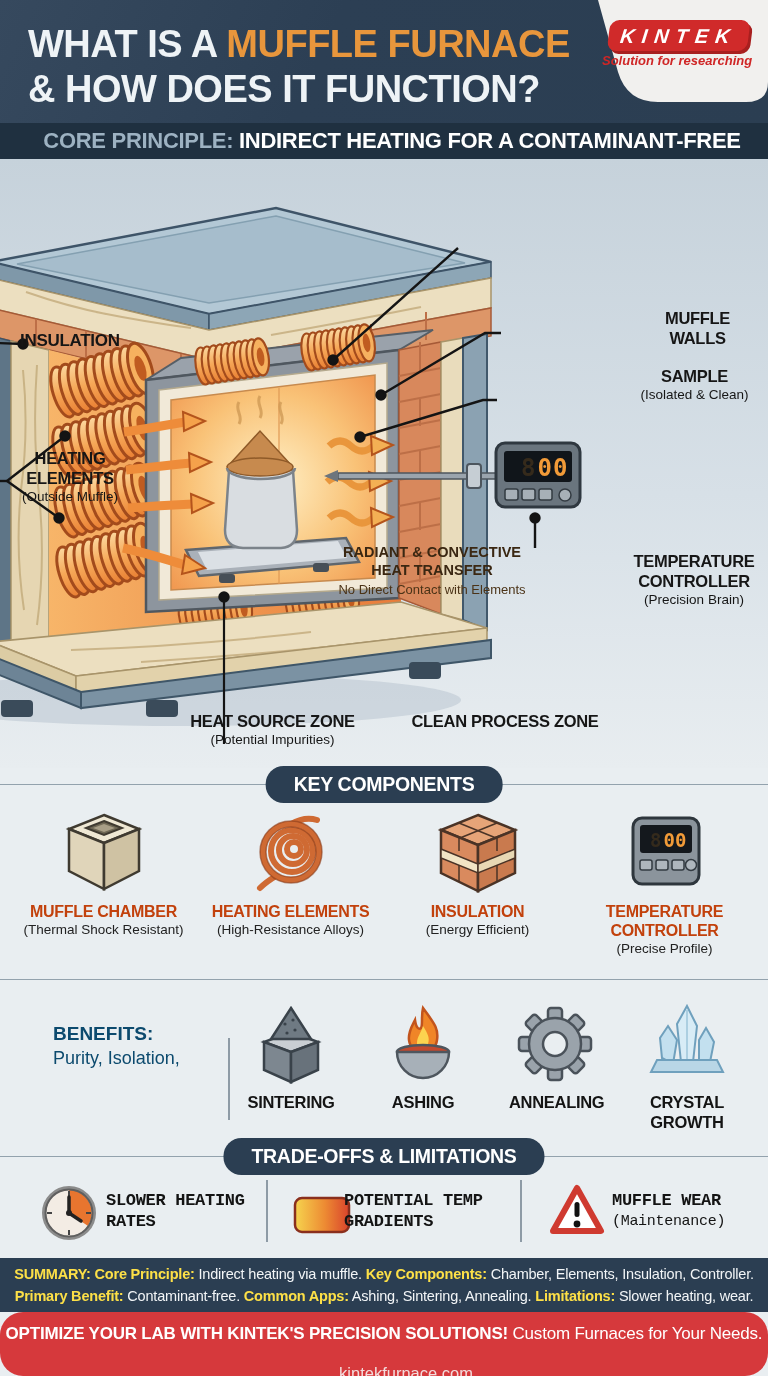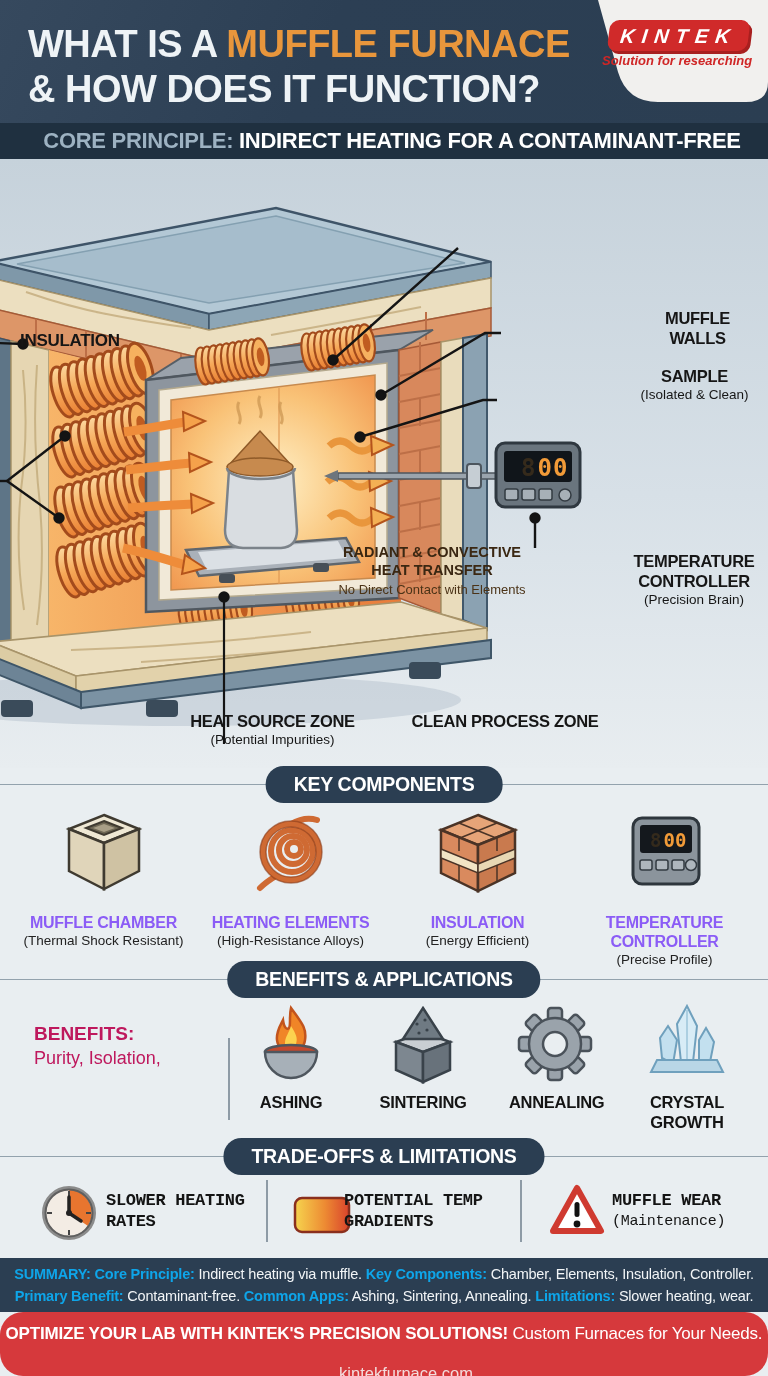--- a/index.html
+++ b/index.html
@@ -35,42 +35,42 @@
   
   .sec-line { position:absolute; left:0; width:768px; height:0; border-top:1.5px solid #93a2ad; }
   .pill { position:absolute; left:50%; transform:translateX(-50%);
     background:#2b3e52; color:#fff; font-weight:700; font-size:19.5px; letter-spacing:-0.3px;
     padding:7px 28px; border-radius:18px; white-space:nowrap; }
 
   
   .kc-row { position:absolute; left:10px; top:806px; width:748px; display:flex; }
   .kc-cell { width:187px; text-align:center; }
   .kc-icon { height:92px; display:flex; align-items:center; justify-content:center; }
-  .kc-title { font-weight:700; font-size:16px; line-height:19px; color:#8b5cf6; margin:15px auto 0; max-width:160px; letter-spacing:-0.3px; }
+  .kc-title { font-weight:700; font-size:16px; line-height:19px; color:#c2410c; margin:4px auto 0; max-width:160px; letter-spacing:-0.3px; }
   .kc-sub { font-weight:400; font-size:13.5px; line-height:17px; color:#222; }
 
   
-  .ben-text { position:absolute; left:34px; top:1022px; width:180px; color:#be185d; }
+  .ben-text { position:absolute; left:53px; top:1022px; width:180px; color:#0c4a6e; }
   .ben-text .bt { font-weight:700; font-size:19px; line-height:24px; }
   .ben-text .bl { font-weight:400; font-size:18px; line-height:24px; }
   .vdiv { position:absolute; width:2px; background:#8e9ba6; }
   .app-row { position:absolute; left:225px; top:1000px; width:528px; display:flex; }
   .app-cell { width:132px; text-align:center; }
   .app-icon { height:88px; display:flex; align-items:center; justify-content:center; }
   .app-label { font-weight:700; font-size:16.5px; line-height:20px; color:#141414; margin:4px auto 0; max-width:92px; letter-spacing:-0.3px; }
 
   
   .to-icon { position:absolute; }
   .to-label { position:absolute; font-weight:700; font-size:17px; line-height:21px; color:#141414; letter-spacing:-0.3px;font-family:Liberation Mono, monospace; }
   .to-label .sub { font-weight:400; font-size:15px; }
 
   
   .summary { position:absolute; left:0; top:1258px; width:768px; height:54px; background:#2b3e52;
     color:#f2f5f7; font-size:14.5px; line-height:22px; text-align:center; padding-top:5px; letter-spacing:-0.2px; }
-  .summary b { color:#0ea5e9; }
+  .summary b { color:#fde047; }
 
   
   .footer { position:absolute; left:0; top:1312px; width:768px; height:64px; background:#d6393c;
     color:#fff; text-align:center;border-radius:23px; }
   .footer .f1 { font-size:17px; line-height:20px; margin-top:12px; letter-spacing:-0.2px; }
   .footer .f1 b { font-weight:700; }
   .footer .f2 { font-size:16.5px; line-height:20px; margin-top:19px; color:#f3dcdc;padding-left:44px; }
 </style>
 </head>
 <body>
@@ -271,20 +271,25 @@
       <span class="t">MUFFLE</span>
       <span class="t">WALLS</span>
     </div>
     <div class="dlabel" style="left:622px;top:207px;width:145px">
       <span class="t">SAMPLE</span>
       <span class="s">(Isolated &amp; Clean)</span>
     </div>
     <div class="dlabel" style="left:20px;top:172px;width:106px;text-align:left">
       <span class="t" style="font-size:17px">INSULATION</span>
     </div>
+    <div class="dlabel" style="left:6px;top:289px;width:128px">
+      <span class="t">HEATING</span>
+      <span class="t">ELEMENTS</span>
+      <span class="s">(Outside Muffle)</span>
+    </div>
     <div class="dlabel" style="left:610px;top:392px;width:168px">
       <span class="t">TEMPERATURE</span>
       <span class="t">CONTROLLER</span>
       <span class="s">(Precision Brain)</span>
     </div>
     <div class="dlabel" style="left:180px;top:552px;width:185px">
       <span class="t">HEAT SOURCE ZONE</span>
       <span class="s">(Potential Impurities)</span>
     </div>
     <div class="dlabel" style="left:405px;top:552px;width:200px">
@@ -365,54 +370,53 @@
           <rect x="52" y="53" width="12" height="10" rx="2" fill="#aeb6bd" stroke="#333b42" stroke-width="1.5"></rect>
           <circle cx="71" cy="58" r="5.5" fill="#aeb6bd" stroke="#333b42" stroke-width="1.5"></circle>
         </svg>
       </div>
       <div class="kc-title">TEMPERATURE CONTROLLER</div>
       <div class="kc-sub">(Precise Profile)</div>
     </div>
   </div>
 
   <div class="sec-line" style="top:979px"></div>
-  <div class="pill" style="top:961px">BENEFITS &amp; APPLICATIONS</div>
 
   <div class="ben-text">
     <div class="bt">BENEFITS:</div>
     <div class="bl">Purity, Isolation,</div>
   </div>
   <div class="vdiv" style="left:228px;top:1038px;height:82px"></div>
 
   <div class="app-row">
-    <div class="app-cell">
-      <div class="app-icon">
-        <svg width="80" height="84" viewBox="0 0 80 84">
-          <path d="M40,6 C50,20 56,26 54,38 C53,46 47,51 40,51 C33,51 27,46 26,38 C25,30 29,24 32,18 C33,26 36,28 38,26 C40,23 38,14 40,6 Z" fill="#f08527" stroke="#c2541d" stroke-width="2.5"></path>
-          <path d="M40,24 C45,32 47,36 45,42 C44,47 42,49 40,49 C37,49 34,46 34,41 C34,35 38,31 40,24 Z" fill="#fcd34f"></path>
-          <ellipse cx="40" cy="50" rx="26" ry="7" fill="#c2492e" stroke="#4e565e" stroke-width="2.5"></ellipse>
-          <path d="M14,50 a26,26 0 0 0 52,0 Z" fill="#a7b0b8" stroke="#4e565e" stroke-width="2.5"></path>
-        </svg>
-      </div>
-      <div class="app-label">ASHING</div>
-    </div>
     <div class="app-cell">
       <div class="app-icon">
         <svg width="80" height="84" viewBox="0 0 80 84">
           <polygon points="40,30 67,40 40,50 13,40" fill="#c9ced3" stroke="#39424a" stroke-width="2.5"></polygon>
           <polygon points="40,6 60,37 20,37" fill="#6f7a83" stroke="#39424a" stroke-width="2.5"></polygon>
           <polygon points="13,40 40,50 40,80 13,68" fill="#7d8790" stroke="#39424a" stroke-width="2.5"></polygon>
           <polygon points="40,50 67,40 67,68 40,80" fill="#68727b" stroke="#39424a" stroke-width="2.5"></polygon>
           <circle cx="34" cy="22" r="1.6" fill="#39424a"></circle>
             <circle cx="42" cy="18" r="1.6" fill="#39424a"></circle>
             <circle cx="44" cy="28" r="1.6" fill="#39424a"></circle>
             <circle cx="36" cy="31" r="1.6" fill="#39424a"></circle>
         </svg>
       </div>
       <div class="app-label">SINTERING</div>
+    </div>
+    <div class="app-cell">
+      <div class="app-icon">
+        <svg width="80" height="84" viewBox="0 0 80 84">
+          <path d="M40,6 C50,20 56,26 54,38 C53,46 47,51 40,51 C33,51 27,46 26,38 C25,30 29,24 32,18 C33,26 36,28 38,26 C40,23 38,14 40,6 Z" fill="#f08527" stroke="#c2541d" stroke-width="2.5"></path>
+          <path d="M40,24 C45,32 47,36 45,42 C44,47 42,49 40,49 C37,49 34,46 34,41 C34,35 38,31 40,24 Z" fill="#fcd34f"></path>
+          <ellipse cx="40" cy="50" rx="26" ry="7" fill="#c2492e" stroke="#4e565e" stroke-width="2.5"></ellipse>
+          <path d="M14,50 a26,26 0 0 0 52,0 Z" fill="#a7b0b8" stroke="#4e565e" stroke-width="2.5"></path>
+        </svg>
+      </div>
+      <div class="app-label">ASHING</div>
     </div>
     <div class="app-cell">
       <div class="app-icon">
         <svg width="80" height="84" viewBox="0 0 80 84">
           <g fill="#9aa3ab" stroke="#4a525a" stroke-width="2.5">
             <g transform="translate(40,42)">
               <rect x="-7" y="-36" width="14" height="14" rx="3"></rect>
               <rect x="-7" y="22" width="14" height="14" rx="3"></rect>
               <rect x="-36" y="-7" width="14" height="14" rx="3"></rect>
               <rect x="22" y="-7" width="14" height="14" rx="3"></rect>

